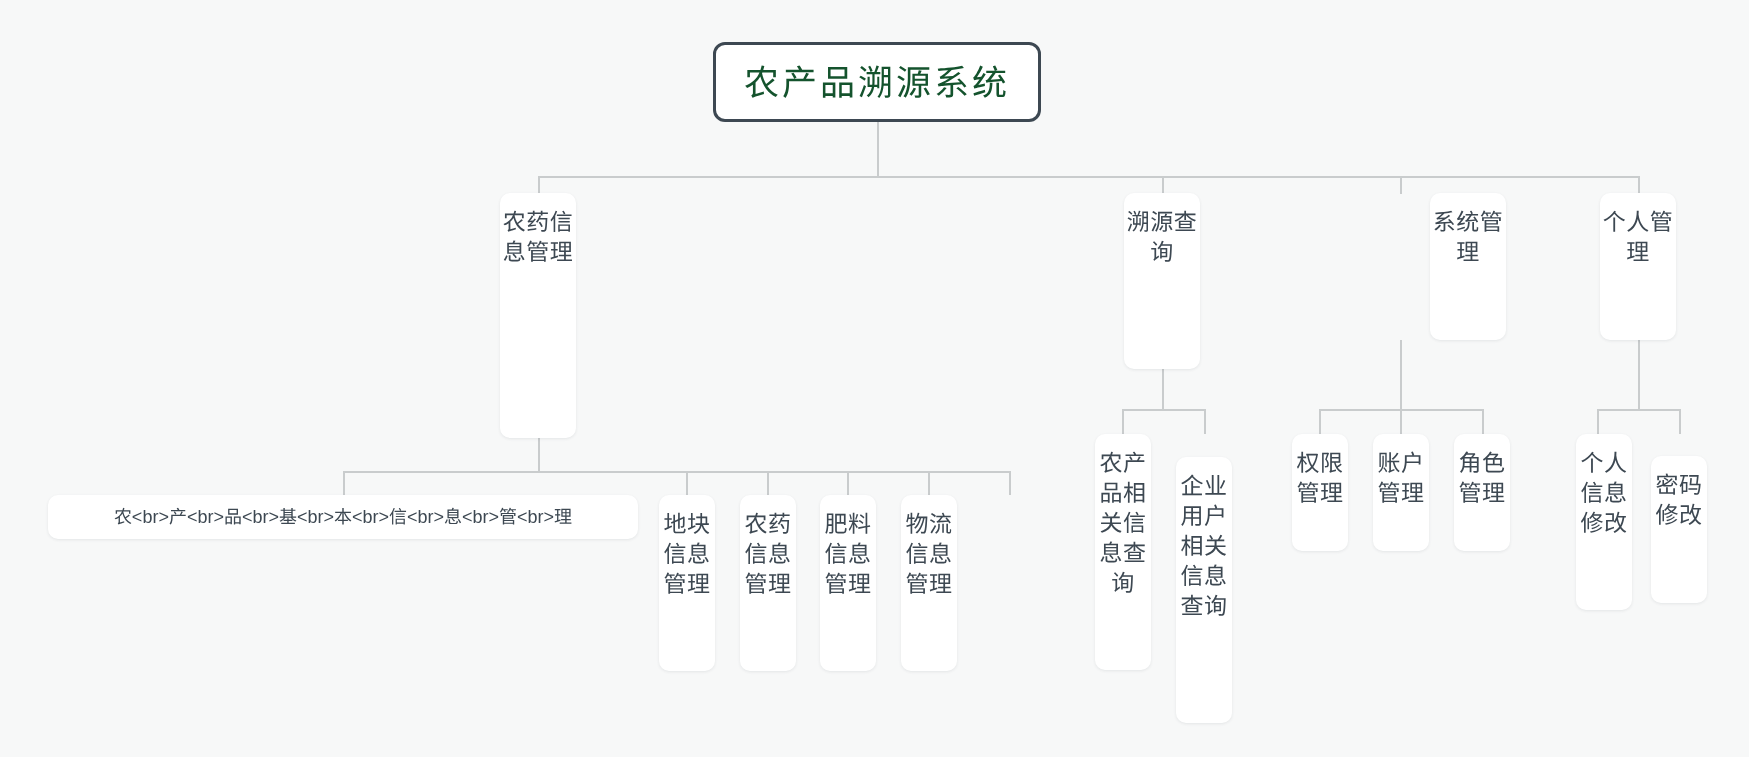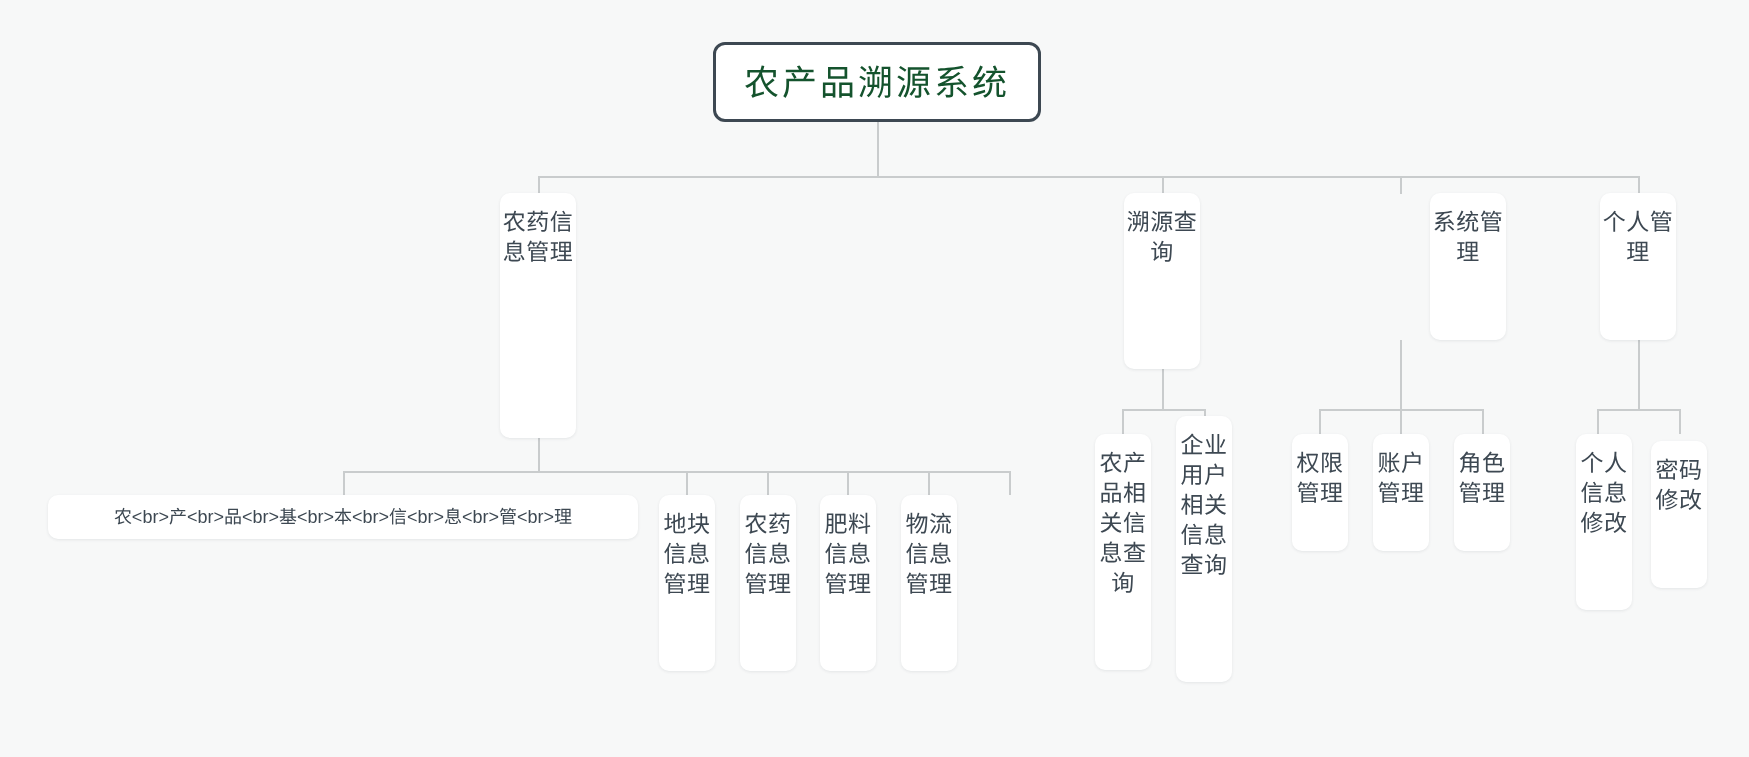--- a/index.html
+++ b/index.html
@@ -155,37 +155,37 @@
 
   <div class="node vstack" style="left:901px; top:495px; width:56px; height:176px;">
     <span class="vtext">物流信息管理</span>
   </div>
 
 
   <div class="node vstack" style="left:1095px; top:434px; width:56px; height:236px;">
     <span class="vtext">农产品相关信息查询</span>
   </div>
 
-  <div class="node vstack" style="left:1176px; top:416px; width:56px; height:266px;justify-content:flex-end;">
+  <div class="node vstack" style="left:1176px; top:457px; width:56px; height:266px;justify-content:flex-end;">
     <span class="vtext">企业用户相关信息查询</span>
   </div>
 
   <div class="node vstack" style="left:1373px; top:434px; width:56px; height:117px;">
     <span class="vtext">账户管理</span>
   </div>
 
   <div class="node vstack" style="left:1292px; top:434px; width:56px; height:117px;">
     <span class="vtext">权限管理</span>
   </div>
 
   <div class="node vstack" style="left:1454px; top:434px; width:56px; height:117px;">
     <span class="vtext">角色管理</span>
   </div>
 
   <div class="node vstack" style="left:1576px; top:434px; width:56px; height:176px;">
     <span class="vtext">个人信息修改</span>
   </div>
 
-  <div class="node vstack" style="left:1651px; top:441px; width:56px; height:147px;">
+  <div class="node vstack" style="left:1651px; top:456px; width:56px; height:147px;">
     <span class="vtext">密码修改</span>
   </div>
 
 </div>
 
 </body></html>

